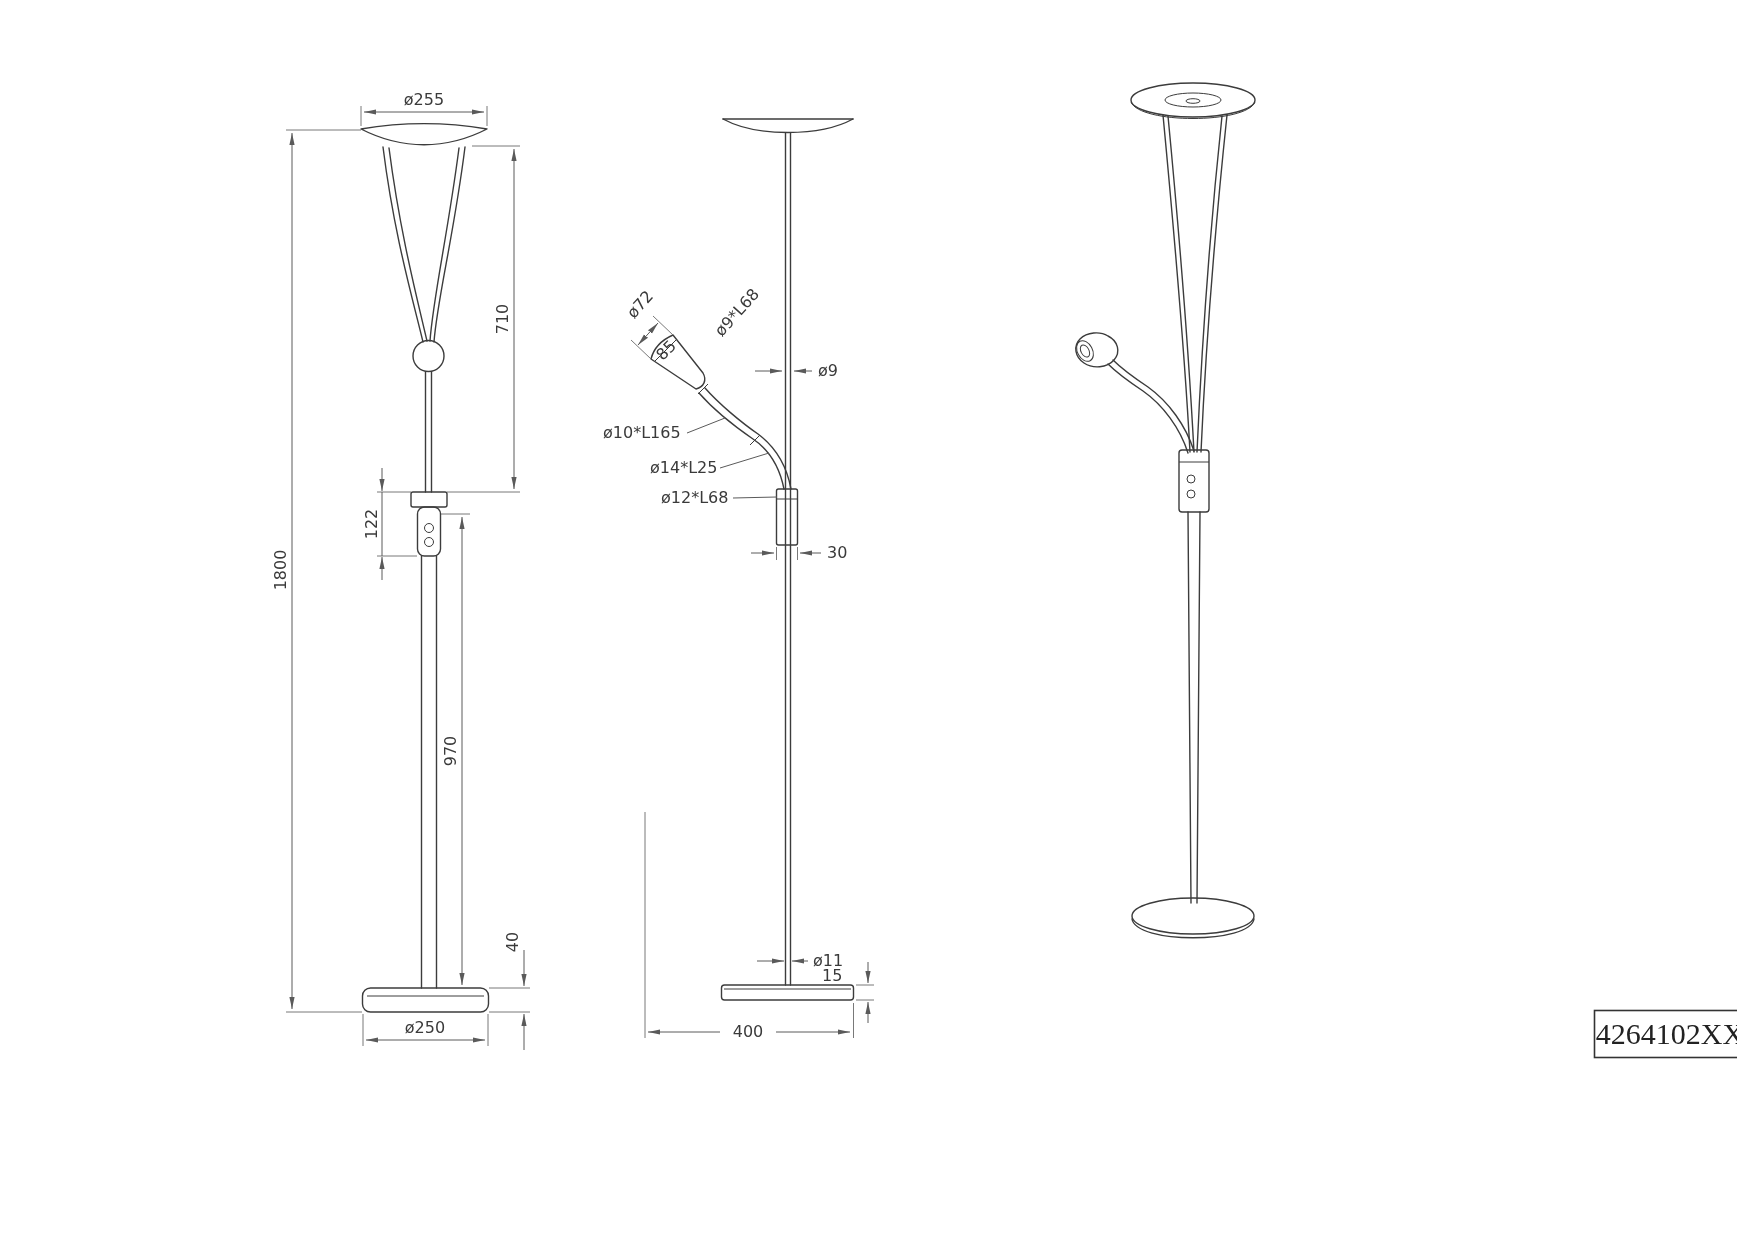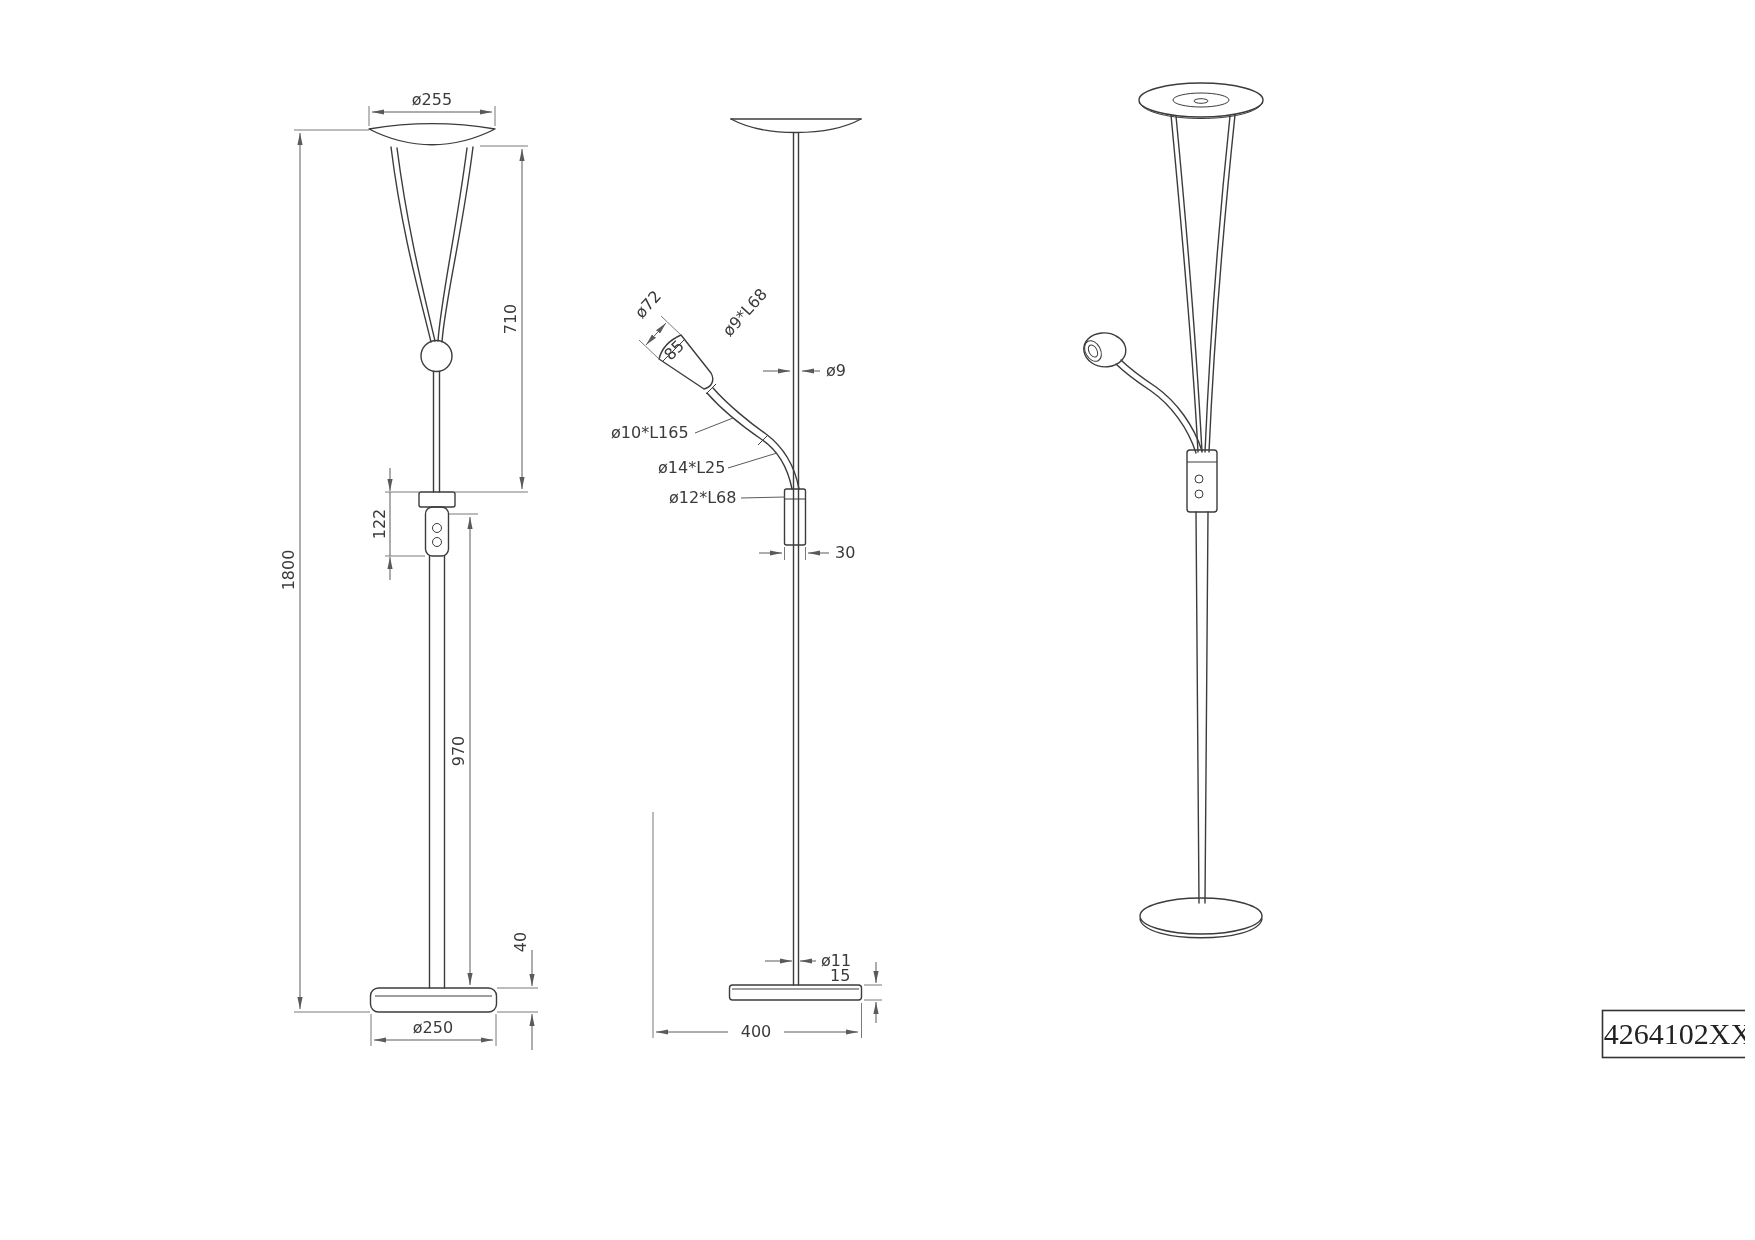--- a/index.html
+++ b/index.html
@@ -1,16 +1,16 @@
 <!DOCTYPE html>
 <html><head>
 <meta charset="utf-8">
 <style>
   html,body{margin:0;padding:0;background:#ffffff;}
-  .page{width:1737px;height:1240px;background:#ffffff;position:relative;overflow:hidden;padding-left:8px;}
+  .page{width:1737px;height:1240px;background:#ffffff;position:relative;overflow:hidden;}
   svg{display:block;}
   .obj{stroke:#3c3c3c;stroke-width:1.4;fill:none;stroke-linecap:round;stroke-linejoin:round;}
   .objthin{stroke:#3c3c3c;stroke-width:1;fill:none;}
   .dimln{stroke:#5a5a5a;stroke-width:1;fill:none;}
   .ext{stroke:#6a6a6a;stroke-width:0.9;fill:none;}
   .dim{font:16px "DejaVu Sans", sans-serif;fill:#3a3a3a;}
   .pn{font:30px "Liberation Serif", serif;fill:#222222;}
 </style>
 </head>
 <body>

